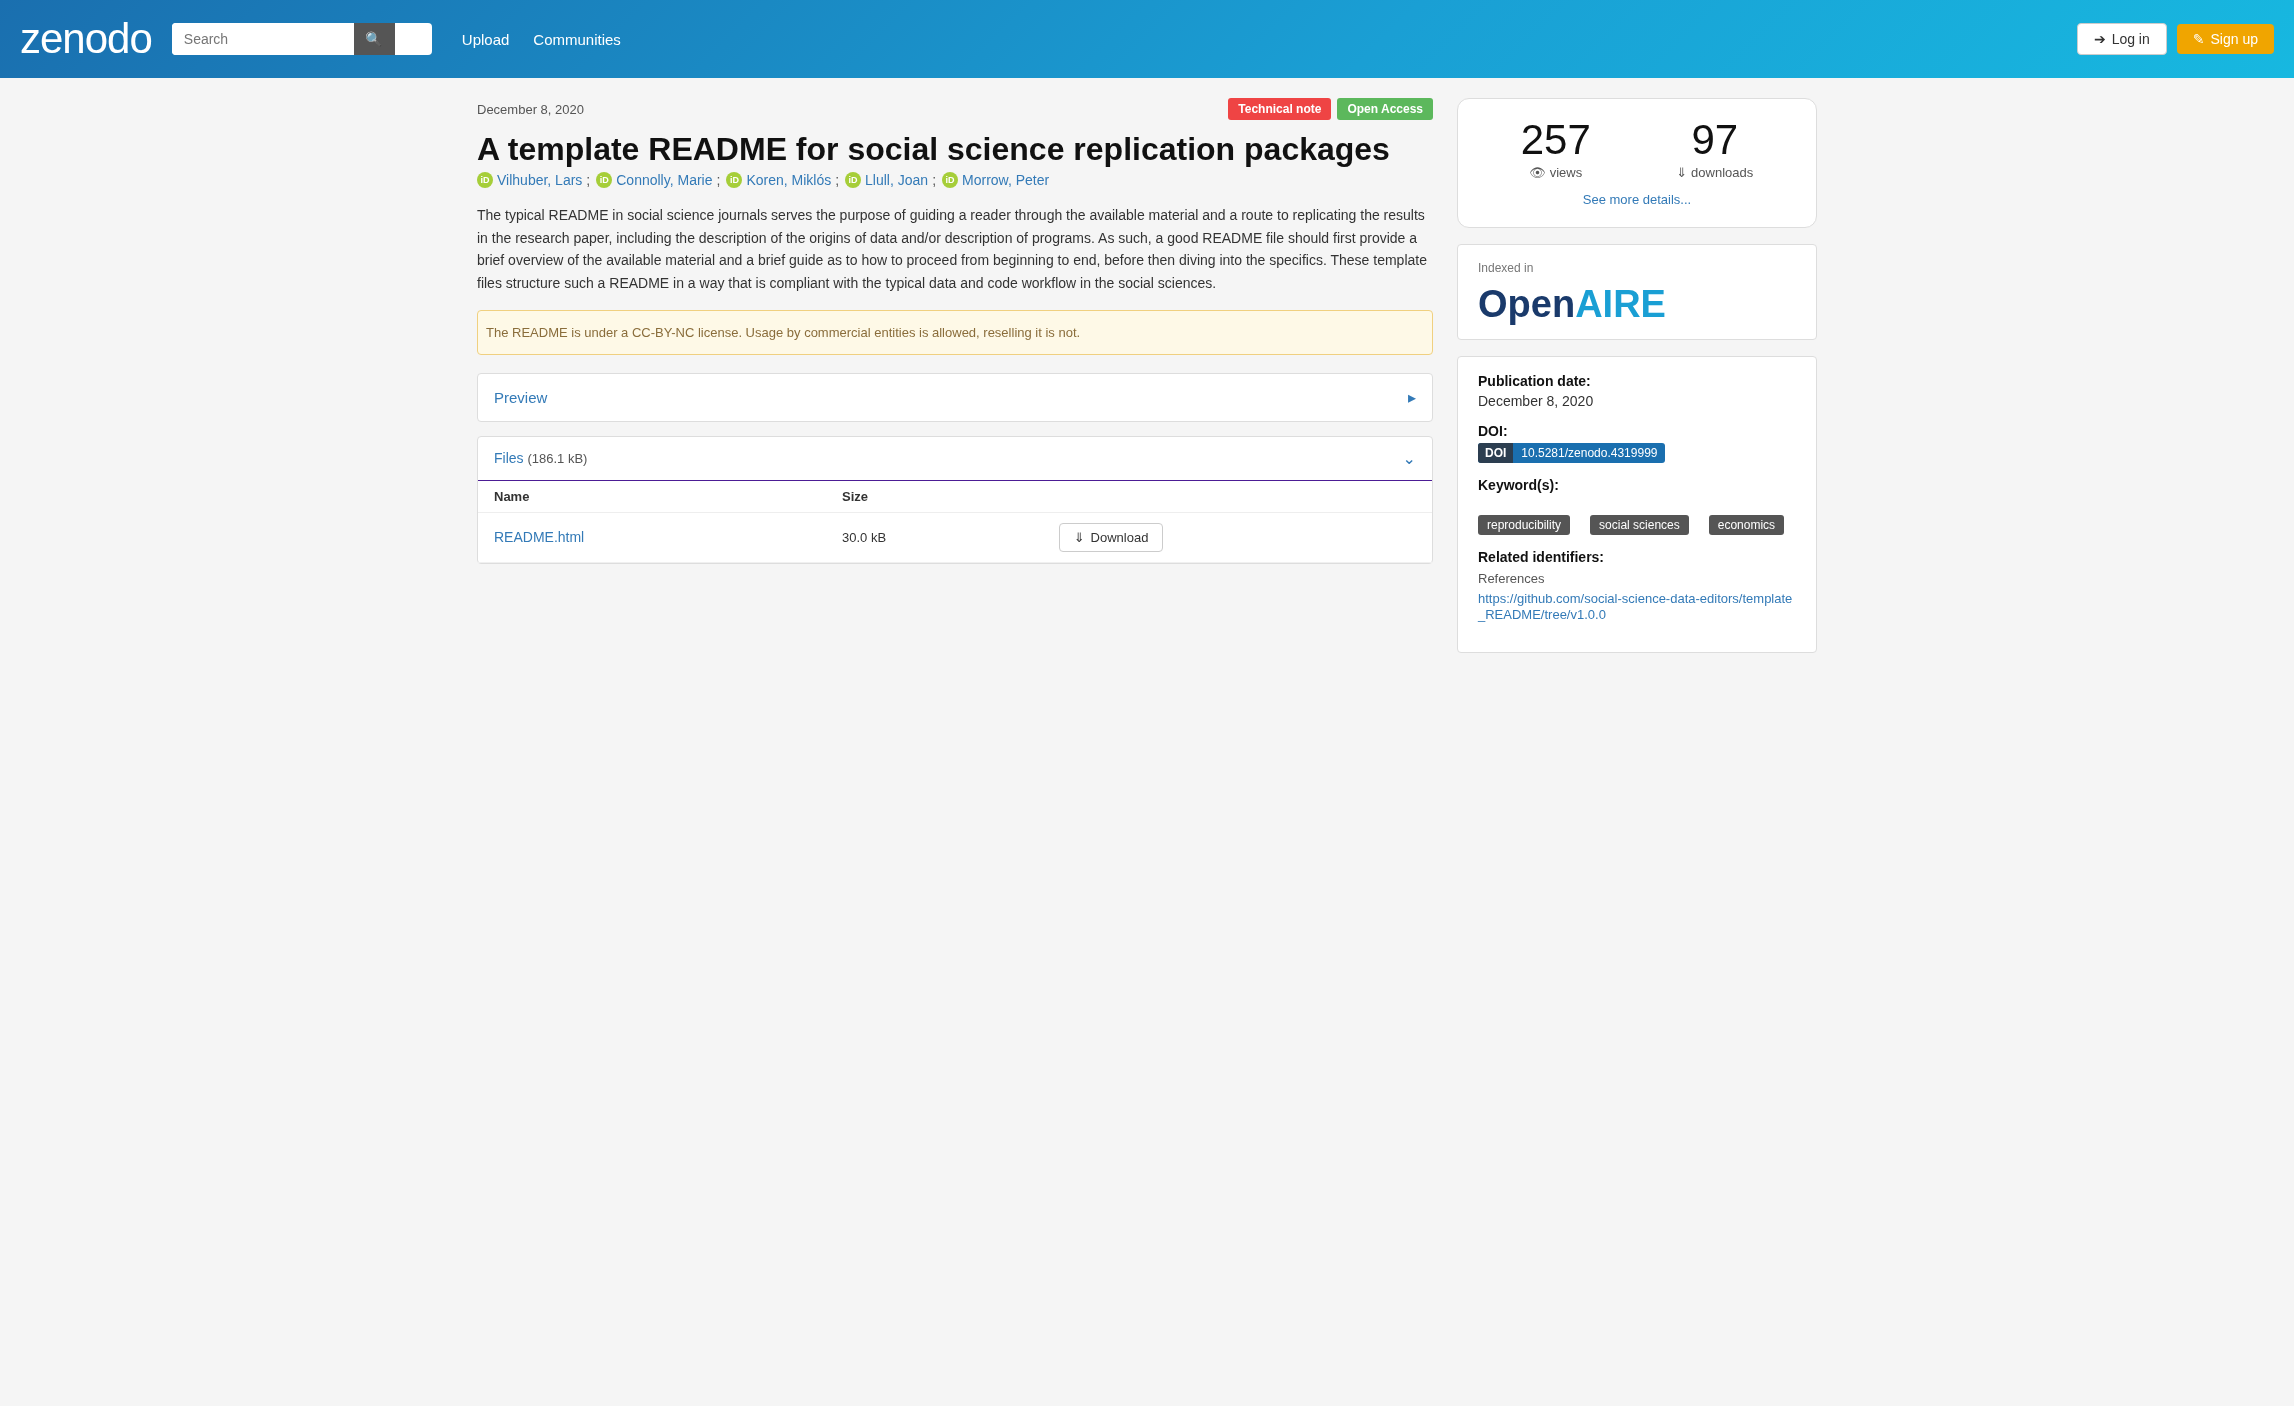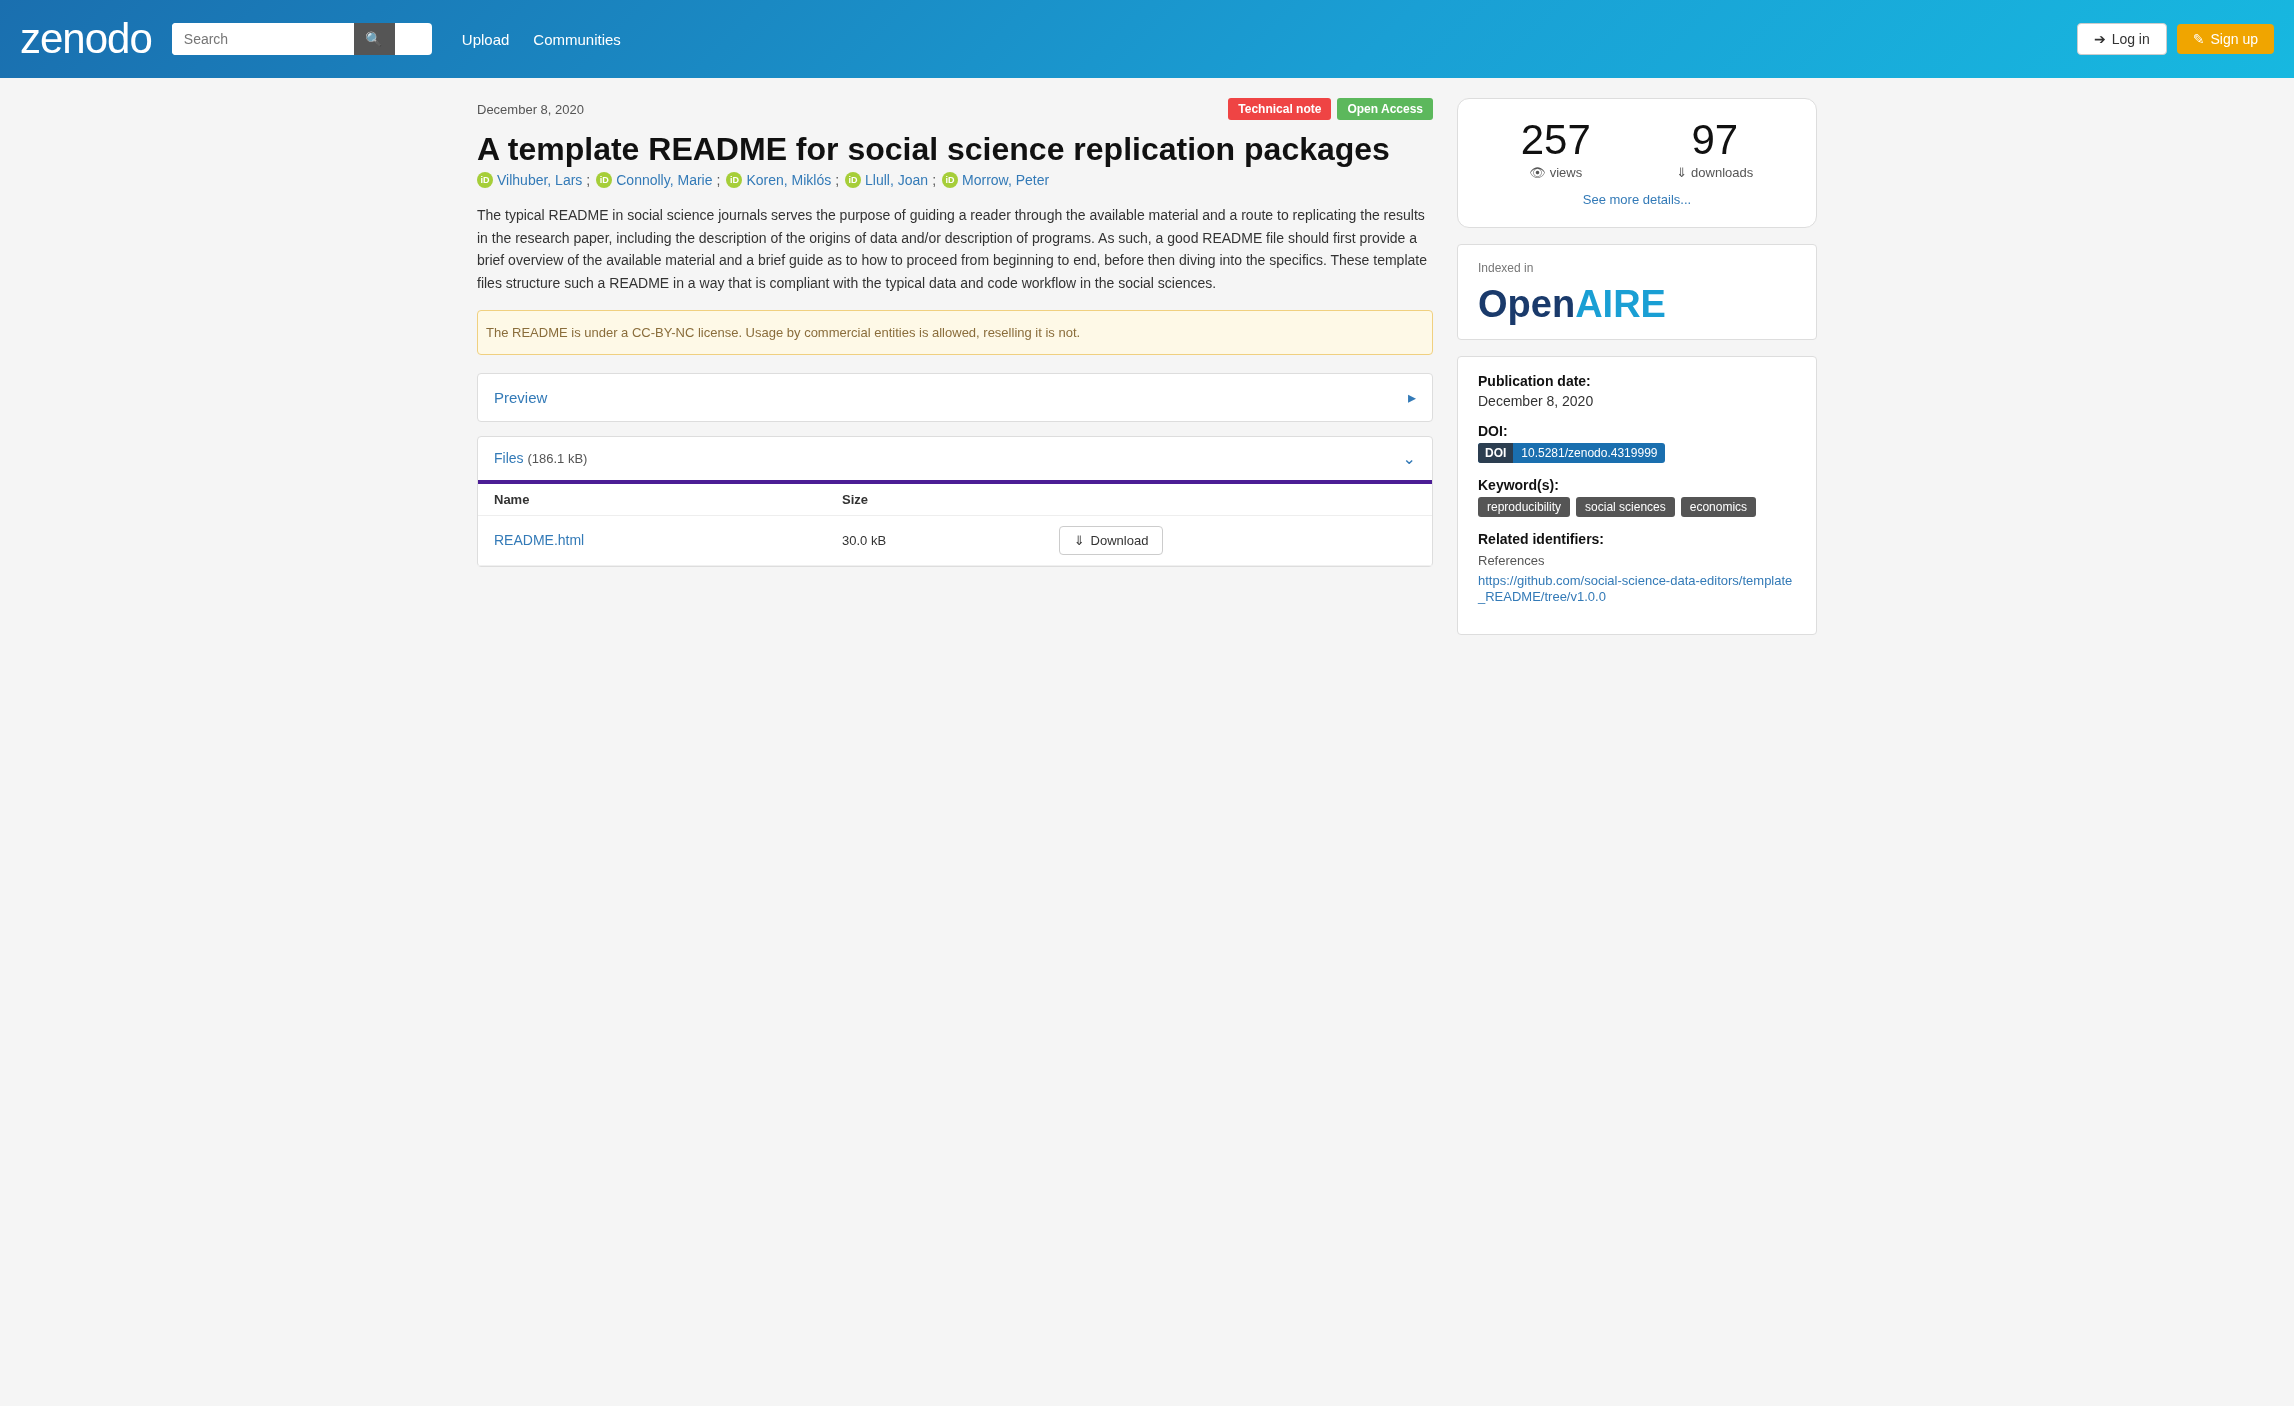--- a/index.html
+++ b/index.html
@@ -213,21 +213,21 @@
     .files-section {
       border: 1px solid #ddd;
       border-radius: 4px;
       background: white;
     }
     .files-header {
       display: flex;
       justify-content: space-between;
       align-items: center;
       padding: 12px 16px;
-      border-bottom: 4px solid #4c1d95;
+      border-bottom: 1px solid #4c1d95;
       cursor: pointer;
     }
     .files-title {
       color: #337ab7;
       font-size: 14px;
     }
     .files-size {
       color: #555;
       font-size: 13px;
     }
@@ -382,22 +382,22 @@
       background: #2c3e50;
       padding: 3px 7px;
       font-weight: bold;
     }
     .doi-value-part {
       padding: 3px 8px;
     }
     .keyword-tags {
       display: flex;
       flex-wrap: wrap;
-      gap: 6px;
-      margin-top: 4px;
+      gap: 20px;
+      margin-top: 22px;
     }
     .keyword-tag {
       background: #555;
       color: white;
       padding: 3px 9px;
       border-radius: 3px;
       font-size: 12px;
     }
     .related-section .meta-label {
       margin-bottom: 6px;

